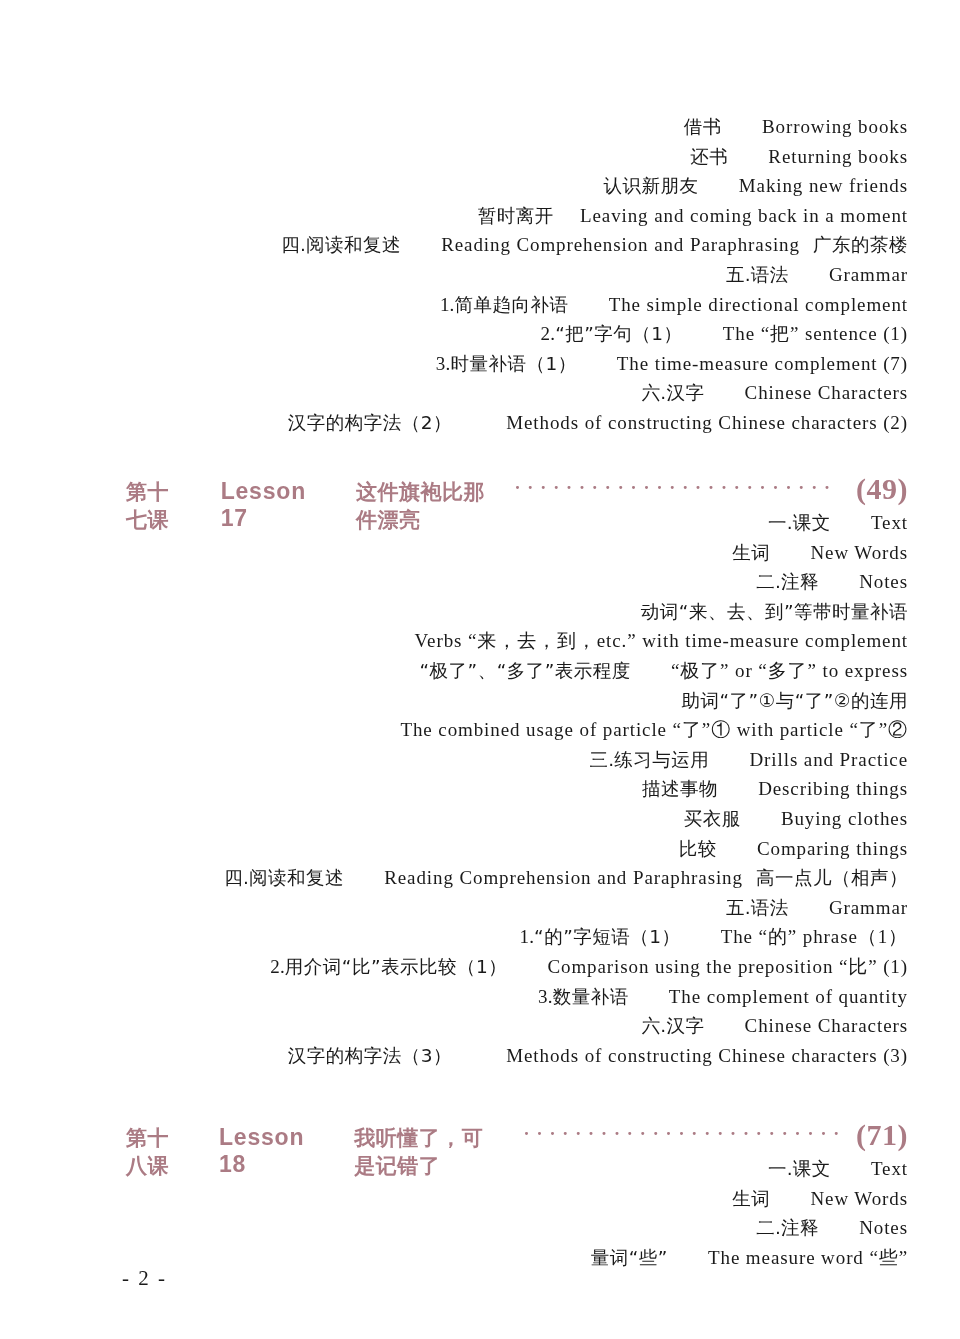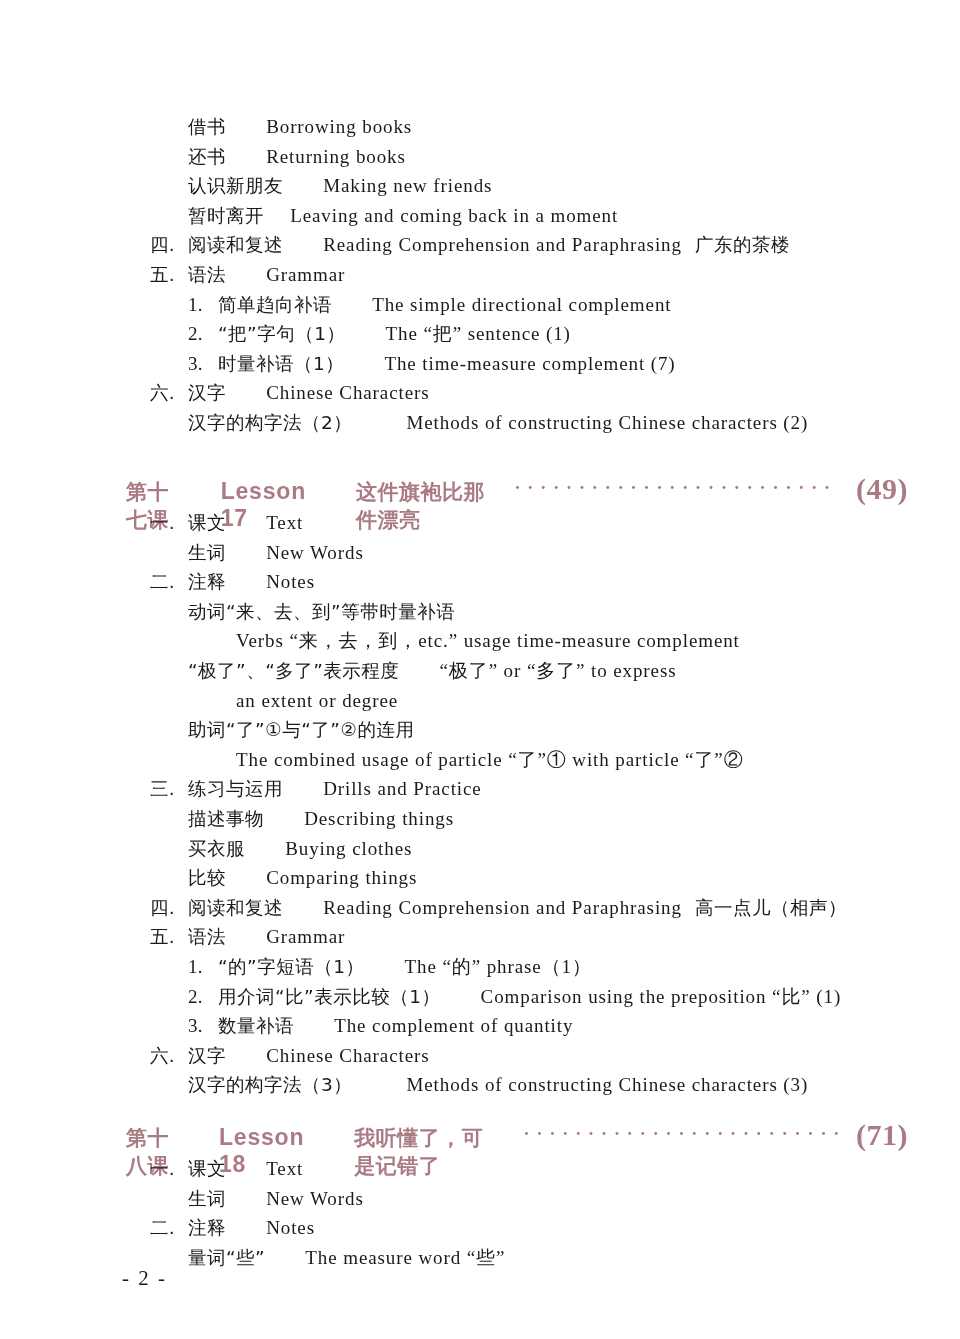--- a/index.html
+++ b/index.html
@@ -23,20 +23,21 @@
     height: 1339px;
   }
 
   
   .line {
     position: relative;
     font-size: 19.5px;
     line-height: 29.6px;
     white-space: nowrap;
     letter-spacing: .2px;
+    text-align: right;
   }
   .cn {
     font-family: "DejaVu Sans", "Liberation Sans", sans-serif;
     font-size: 18.5px;
     letter-spacing: .5px;
   }
   .en {
     font-family: "Liberation Serif", "DejaVu Serif", serif;
     font-size: 19px;
     letter-spacing: .9px;
@@ -235,30 +236,27 @@
     <div class="line lv-num">
       <span class="marker">二.</span><span class="cn">注释</span>
       <span class="gap-md"></span>
       <span class="en">Notes</span>
     </div>
 
     <div class="line lv-sub">
       <span class="cn">动词“来、去、到”等带时量补语</span>
     </div>
     <div class="line lv-deep">
-      <span class="en">Verbs “来，去，到，etc.” usage time-measure complement</span>
+      <span class="en">Verbs “来，去，到，etc.” with time-measure complement</span>
     </div>
 
     <div class="line lv-sub">
       <span class="cn">“极了”、“多了”表示程度</span>
       <span class="gap-md"></span>
       <span class="en">“极了” or “多了” to express</span>
-    </div>
-    <div class="line lv-deep">
-      <span class="en">an extent or degree</span>
     </div>
 
     <div class="line lv-sub">
       <span class="cn">助词“了”①与“了”②的连用</span>
     </div>
     <div class="line lv-deep">
       <span class="en">The combined usage of particle “了”① with particle “了”②</span>
     </div>
 
     <div class="line lv-num">

